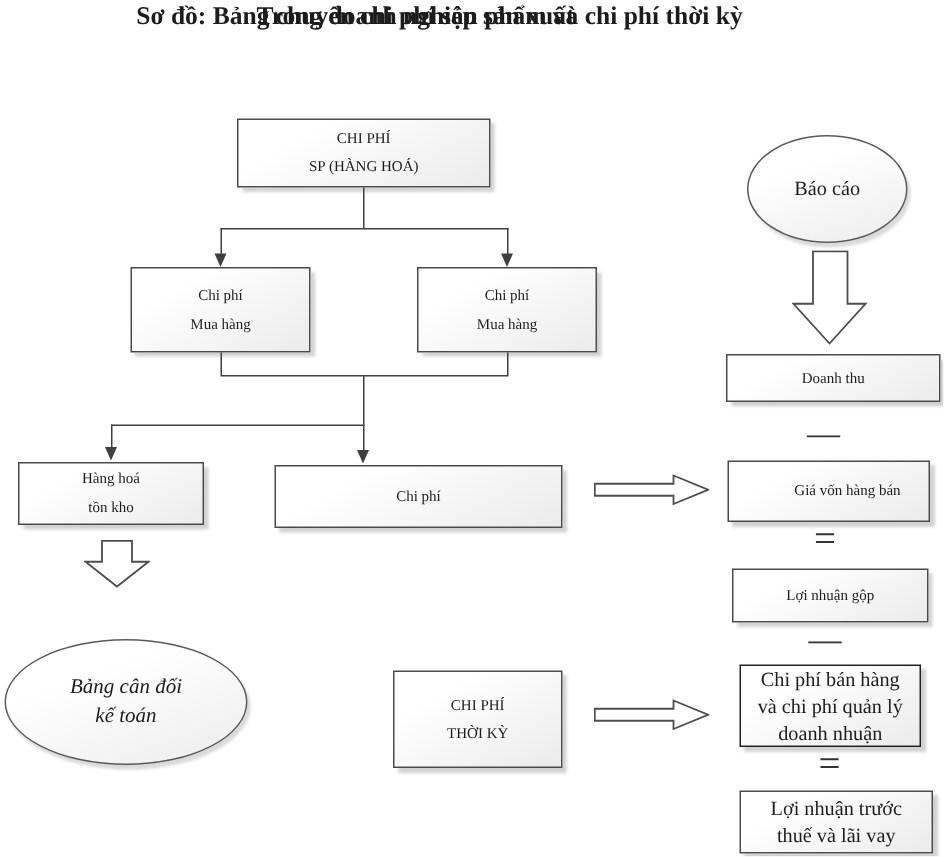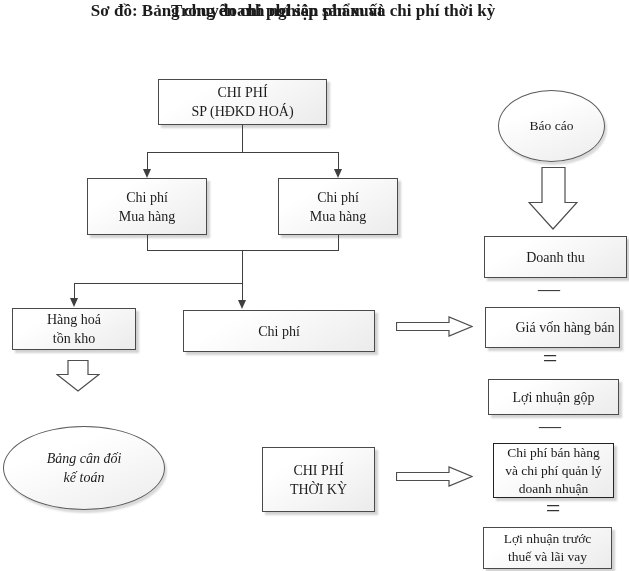--- a/index.html
+++ b/index.html
@@ -7,21 +7,21 @@
     position:relative;width:629px;height:571px;background:#ffffff;overflow:hidden;
     font-family:"Liberation Serif","DejaVu Serif",serif;color:#1c1c1c;
   }
   .title-line{position:absolute;font-weight:bold;font-size:17px;line-height:21px;white-space:nowrap;}
   .box{
     position:absolute;box-sizing:border-box;
     border:1px solid #4a4a4a;
     background:linear-gradient(150deg,#ffffff 25%,#ebebeb 100%);
     box-shadow:3px 3px 2px rgba(0,0,0,0.18);
     display:flex;flex-direction:column;justify-content:center;align-items:center;
-    font-size:14px;line-height:19px;text-align:center;white-space:nowrap;
+    font-size:10px;line-height:19px;text-align:center;white-space:nowrap;
   }
   .box.small-lh{font-size:13.5px;line-height:18px;}
   .box.dark{border:1px solid #222;}
   .ellipse{
     position:absolute;box-sizing:border-box;
     border:1px solid #5a5a5a;border-radius:50%;
     background:linear-gradient(160deg,#ffffff 30%,#ececec 100%);
     box-shadow:2px 3px 2px rgba(0,0,0,0.15);
     display:flex;flex-direction:column;justify-content:center;align-items:center;
     font-size:14px;line-height:19px;text-align:center;white-space:nowrap;
@@ -41,21 +41,21 @@
 </head>
 <body>
 
 <div id="canvas">
 
   <div class="title-line" style="left:0;top:5;width:586px;text-align:center;">Sơ đồ: Bảng chuyển chi phí sản phẩm và chi phí thời kỳ</div>
   <div class="title-line" style="left:0;top:26;width:458px;text-align:center;padding-left:48px;">Trong doanh nghiệp sản xuất</div>
 
   <div class="box" style="left:158px;top:79px;width:169px;height:46px;">
     <span>CHI PHÍ</span>
-    <span>SP (HĐKD HOÁ)</span>
+    <span>SP (HÀNG HOÁ)</span>
   </div>
 
   <div class="line" style="left:242px;top:125px;width:1px;height:27px;"></div>
   <div class="line" style="left:147px;top:152px;width:192px;height:1px;"></div>
   <div class="line" style="left:147px;top:152px;width:1px;height:18px;"></div>
   <div class="line" style="left:338px;top:152px;width:1px;height:18px;"></div>
   <div class="arrowhead" style="left:143px;top:169px;"></div>
   <div class="arrowhead" style="left:334px;top:169px;"></div>
 
   <div class="box" style="left:87px;top:178px;width:120px;height:57px;">
@@ -115,21 +115,21 @@
   <div class="ellipse" style="left:498px;top:90px;width:107px;height:72px;font-size:13.5px;line-height:18px;">
     <span>Báo cáo</span>
   </div>
 
   <div class="hollow-arrow" style="left:528px;top:167px;">
     <svg width="50" height="63" viewBox="0 0 50 63">
       <path d="M14 0.5 L37 0.5 L37 35.5 L49 35.5 L25 62 L1 35.5 L14 35.5 Z" fill="#ffffff" stroke="#4d4d4d" stroke-width="1.2"></path>
     </svg>
   </div>
 
-  <div class="box" style="left:484px;top:236px;width:143px;height:42px;">
+  <div class="box" style="left:484px;top:236px;width:143px;height:32px;">
     <span>Doanh thu</span>
   </div>
 
   <div class="op minus" style="left:527px;top:278px;">—</div>
 
   <div class="box" style="left:485px;top:307px;width:135px;height:41px;padding-left:25px;">
     <span>Giá vốn hàng bán</span>
   </div>
 
   <div class="op equals" style="left:528px;top:346px;">=</div>
@@ -141,18 +141,18 @@
   <div class="op minus" style="left:528px;top:415px;">—</div>
 
   <div class="box small-lh dark" style="left:493px;top:443px;width:121px;height:55px;">
     <span>Chi phí bán hàng</span>
     <span>và chi phí quản lý</span>
     <span>doanh nhuận</span>
   </div>
 
   <div class="op equals" style="left:531px;top:496px;">=</div>
 
-  <div class="box small-lh" style="left:483px;top:527px;width:129px;height:42px;">
+  <div class="box small-lh" style="left:493px;top:527px;width:129px;height:42px;">
     <span>Lợi nhuận trước</span>
     <span>thuế và lãi vay</span>
   </div>
 
 </div>
 
 </body></html>

